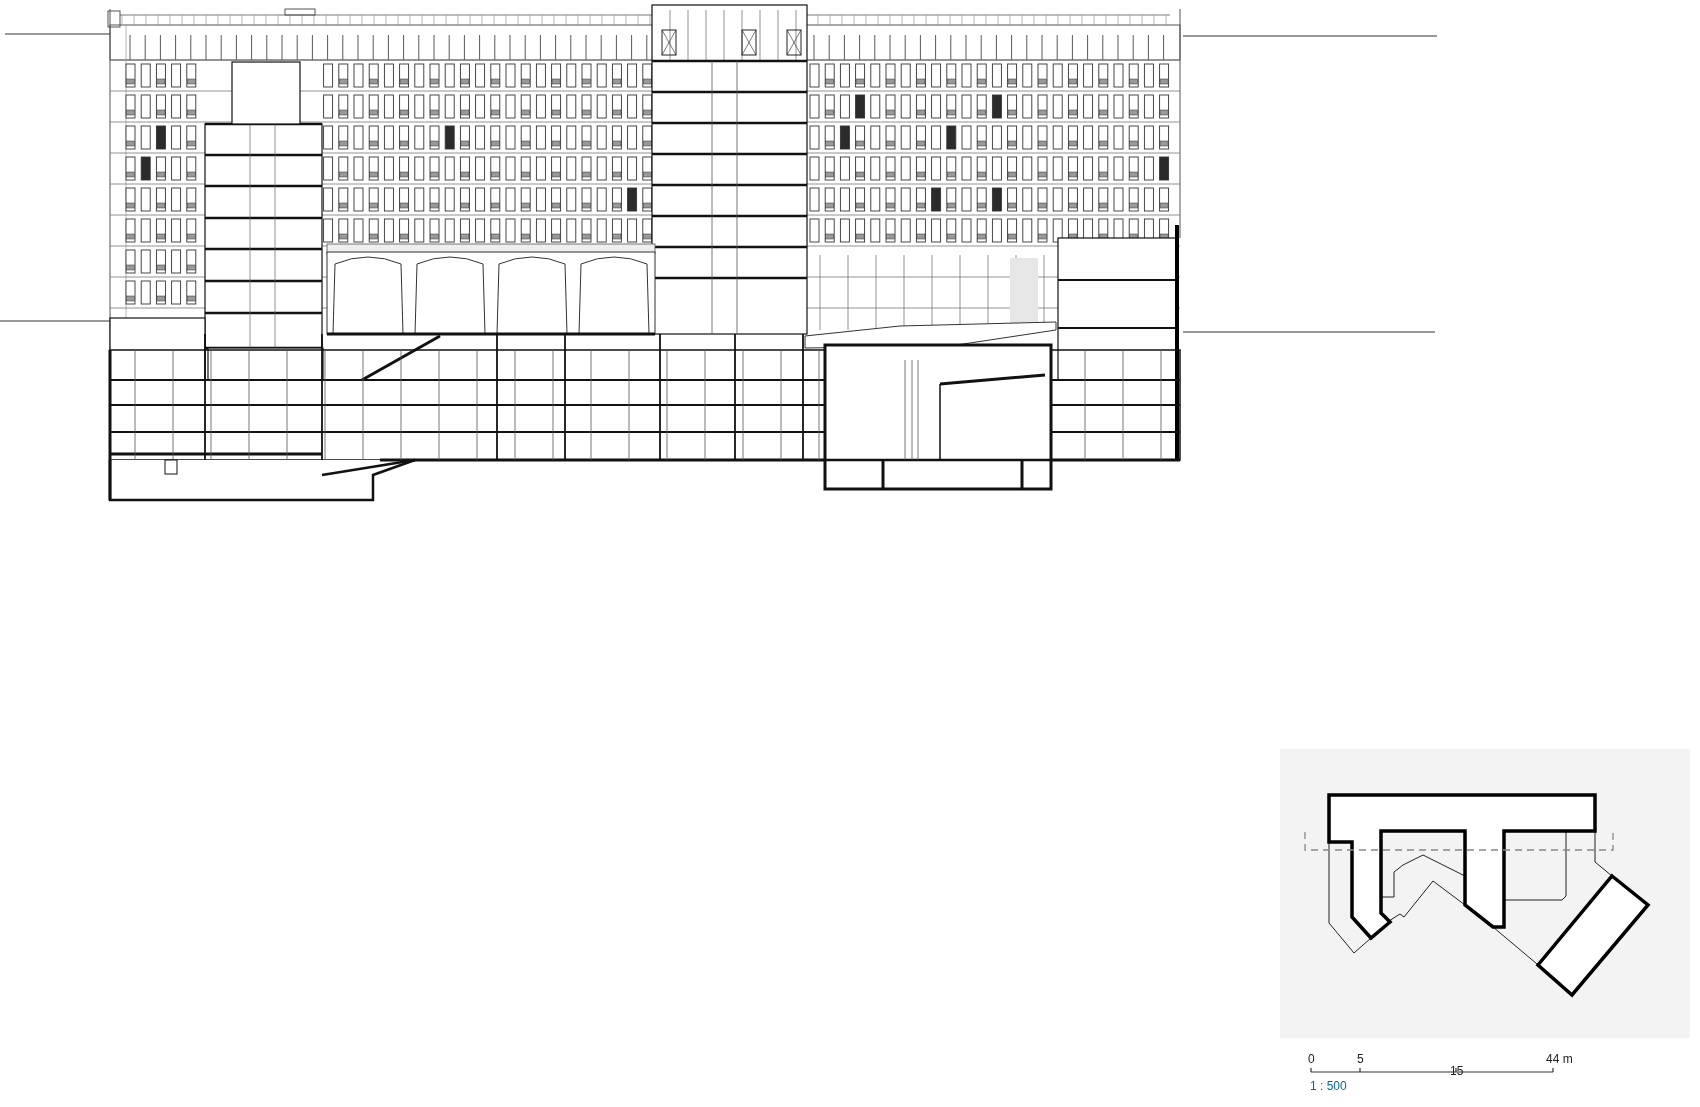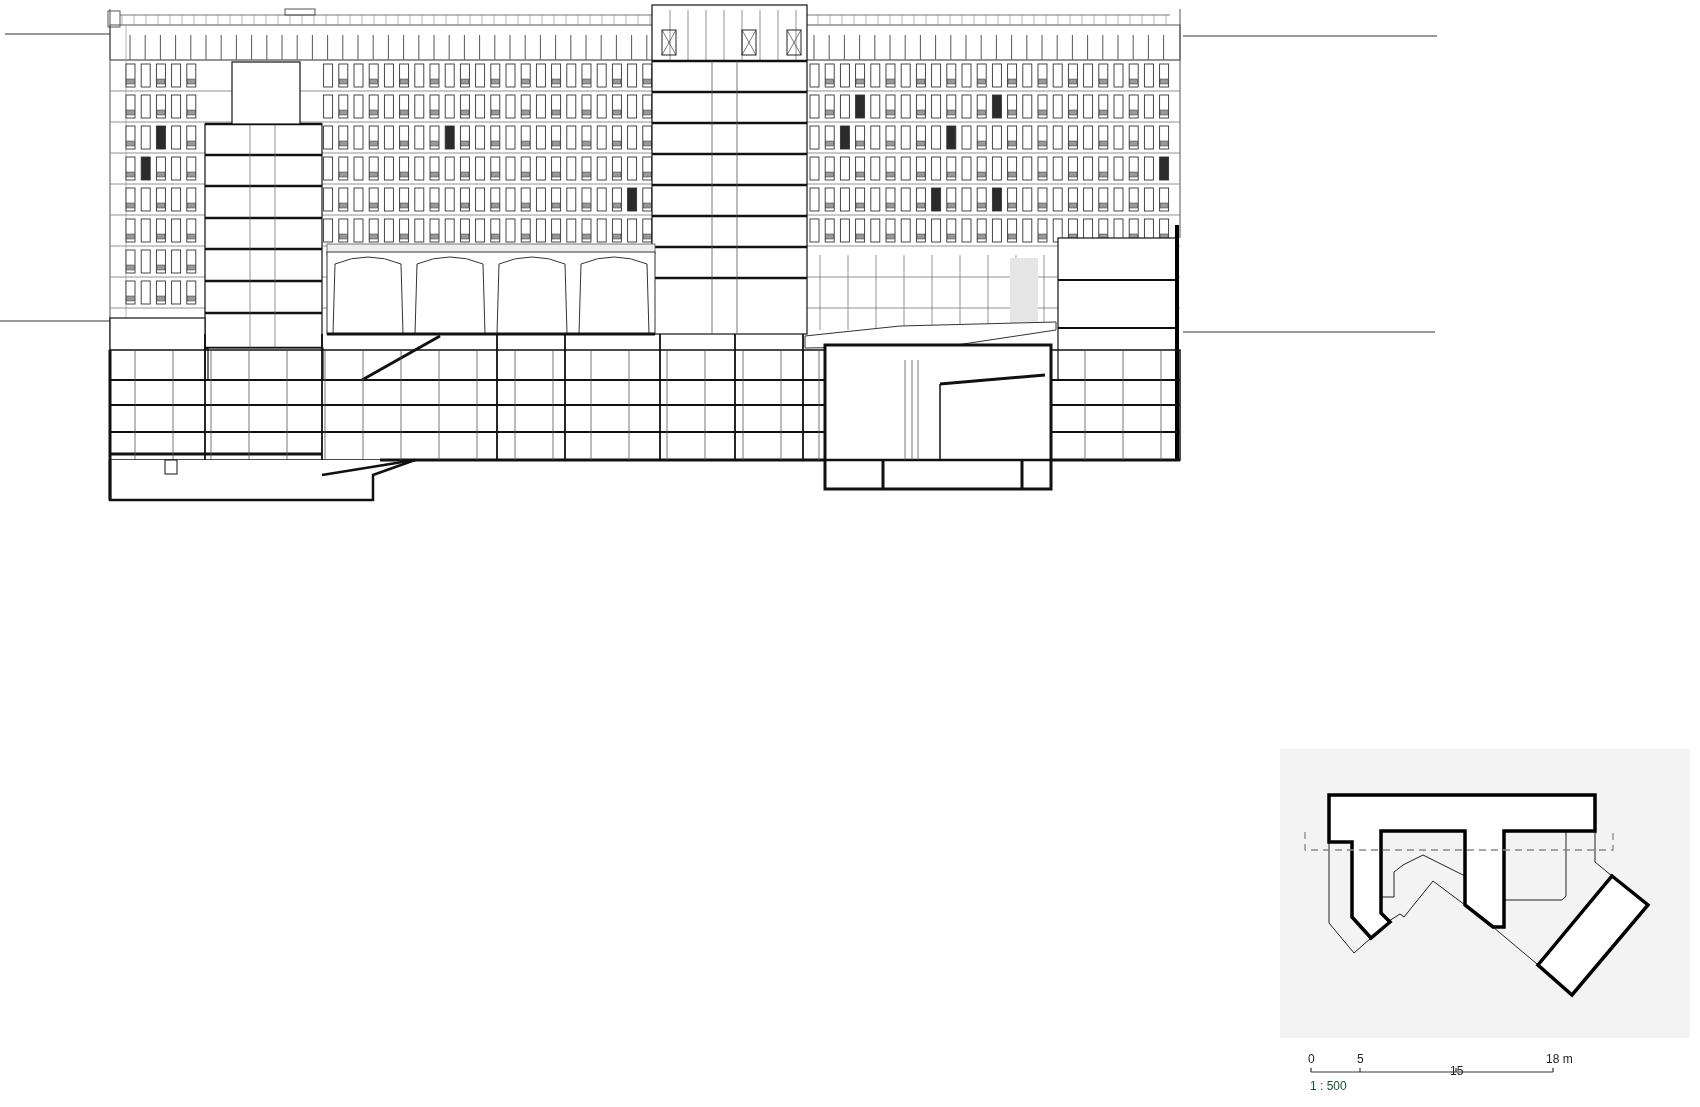--- a/index.html
+++ b/index.html
@@ -1,21 +1,21 @@
 <!DOCTYPE html>
 <html><head>
 <meta charset="utf-8">
 <style>
   html,body{margin:0;padding:0;background:#fff;}
   body{width:1700px;height:1107px;position:relative;overflow:hidden;font-family:"Liberation Sans",sans-serif;}
   #drawing{position:absolute;left:0;top:0;}
   .keyplan{position:absolute;left:1280px;top:749px;width:410px;height:289px;background:#f3f3f3;}
   .scalebar{position:absolute;left:1300px;top:1050px;width:300px;height:50px;}
   .sb-label{position:absolute;font-size:12px;color:#222;}
-  .sb-ratio{position:absolute;left:10px;top:29px;font-size:12px;color:#14532d;}
+  .sb-ratio{position:absolute;left:10px;top:29px;font-size:12px;color:#0369a1;}
 </style>
 </head>
 <body>
 
 <svg id="drawing" width="1700" height="1107" viewBox="0 0 1700 1107" xmlns="http://www.w3.org/2000/svg">
   <g id="level-lines">
       <line x1="5" x2="110" y1="34" y2="34" stroke="#777777" stroke-width="1.3"></line>
       <line x1="0" x2="110" y1="321" y2="321" stroke="#777777" stroke-width="1.3"></line>
       <line x1="1183" x2="1437" y1="36" y2="36" stroke="#777777" stroke-width="1.3"></line>
       <line x1="1183" x2="1435" y1="332" y2="332" stroke="#777777" stroke-width="1.3"></line>
@@ -826,15 +826,15 @@
   <svg width="300" height="30" style="position:absolute;left:0;top:0">
     <line x1="11" y1="22" x2="253" y2="22" stroke="#333" stroke-width="1.2"></line>
     <line x1="11" y1="18" x2="11" y2="22" stroke="#333" stroke-width="1.2"></line>
     <line x1="60" y1="18" x2="60" y2="22" stroke="#333" stroke-width="1.2"></line>
     <line x1="156" y1="18" x2="156" y2="22" stroke="#333" stroke-width="1.2"></line>
     <line x1="253" y1="18" x2="253" y2="22" stroke="#333" stroke-width="1.2"></line>
   </svg>
   <span class="sb-label" style="left:8px;top:2px">0</span>
   <span class="sb-label" style="left:57px;top:2px">5</span>
   <span class="sb-label" style="left:150px;top:14px">15</span>
-  <span class="sb-label" style="left:246px;top:2px">18 m</span>
+  <span class="sb-label" style="left:246px;top:2px">44 m</span>
   <span class="sb-ratio">1 : 500</span>
 </div>
 
 </body></html>

